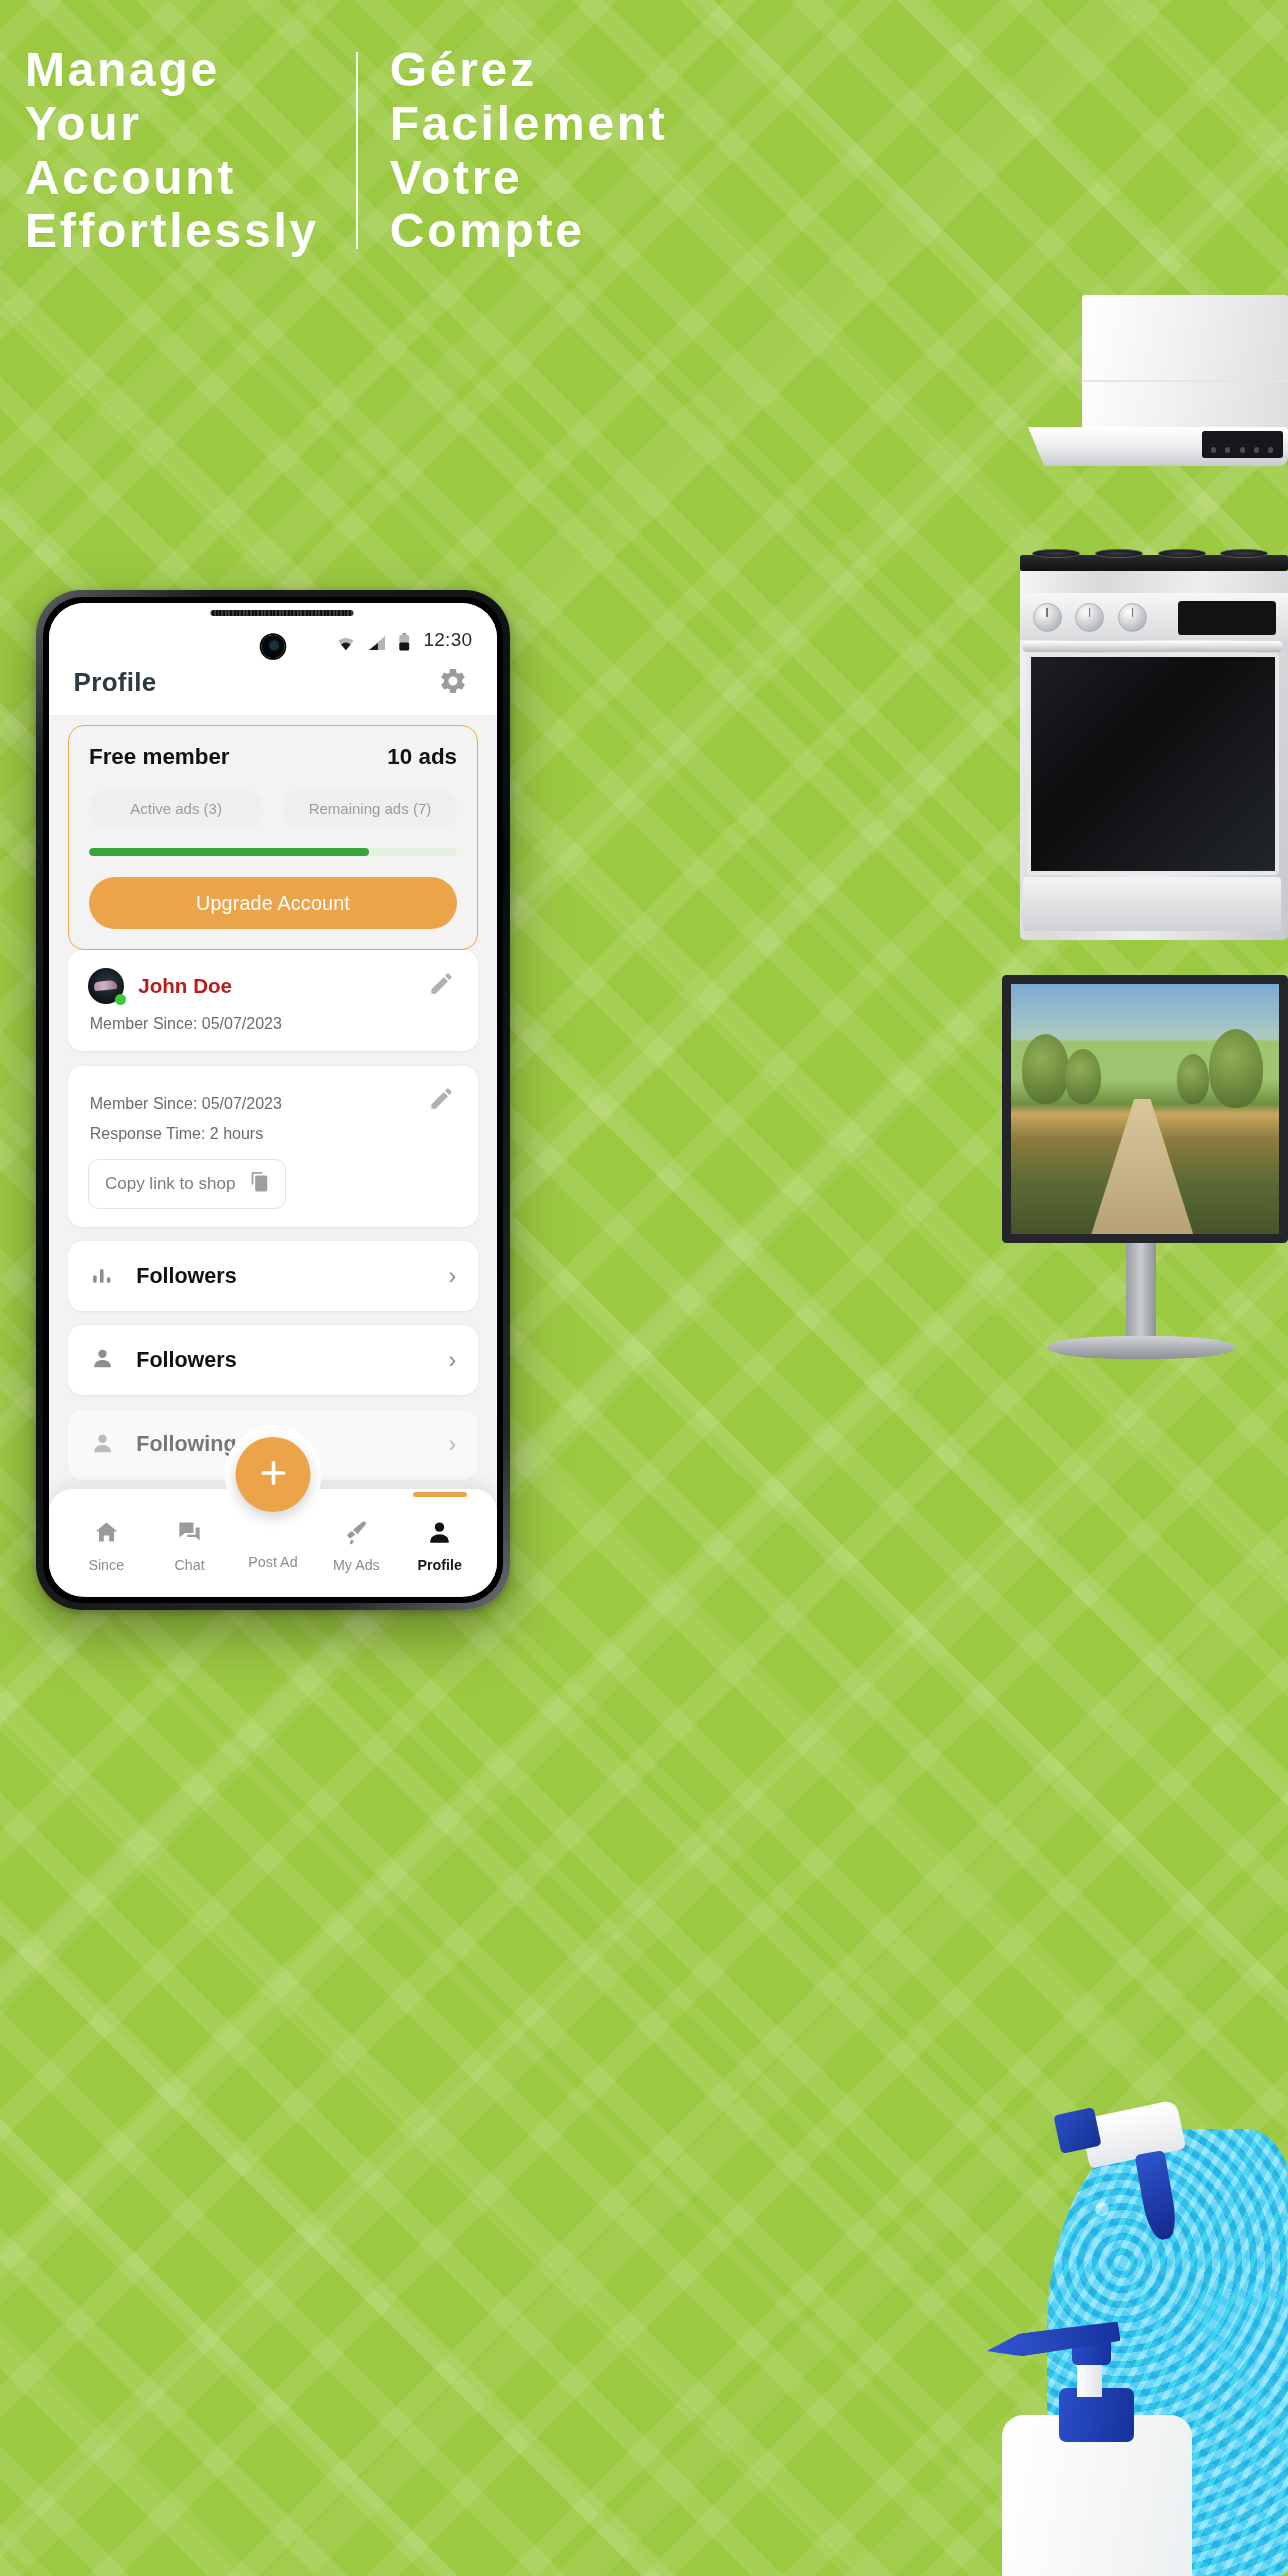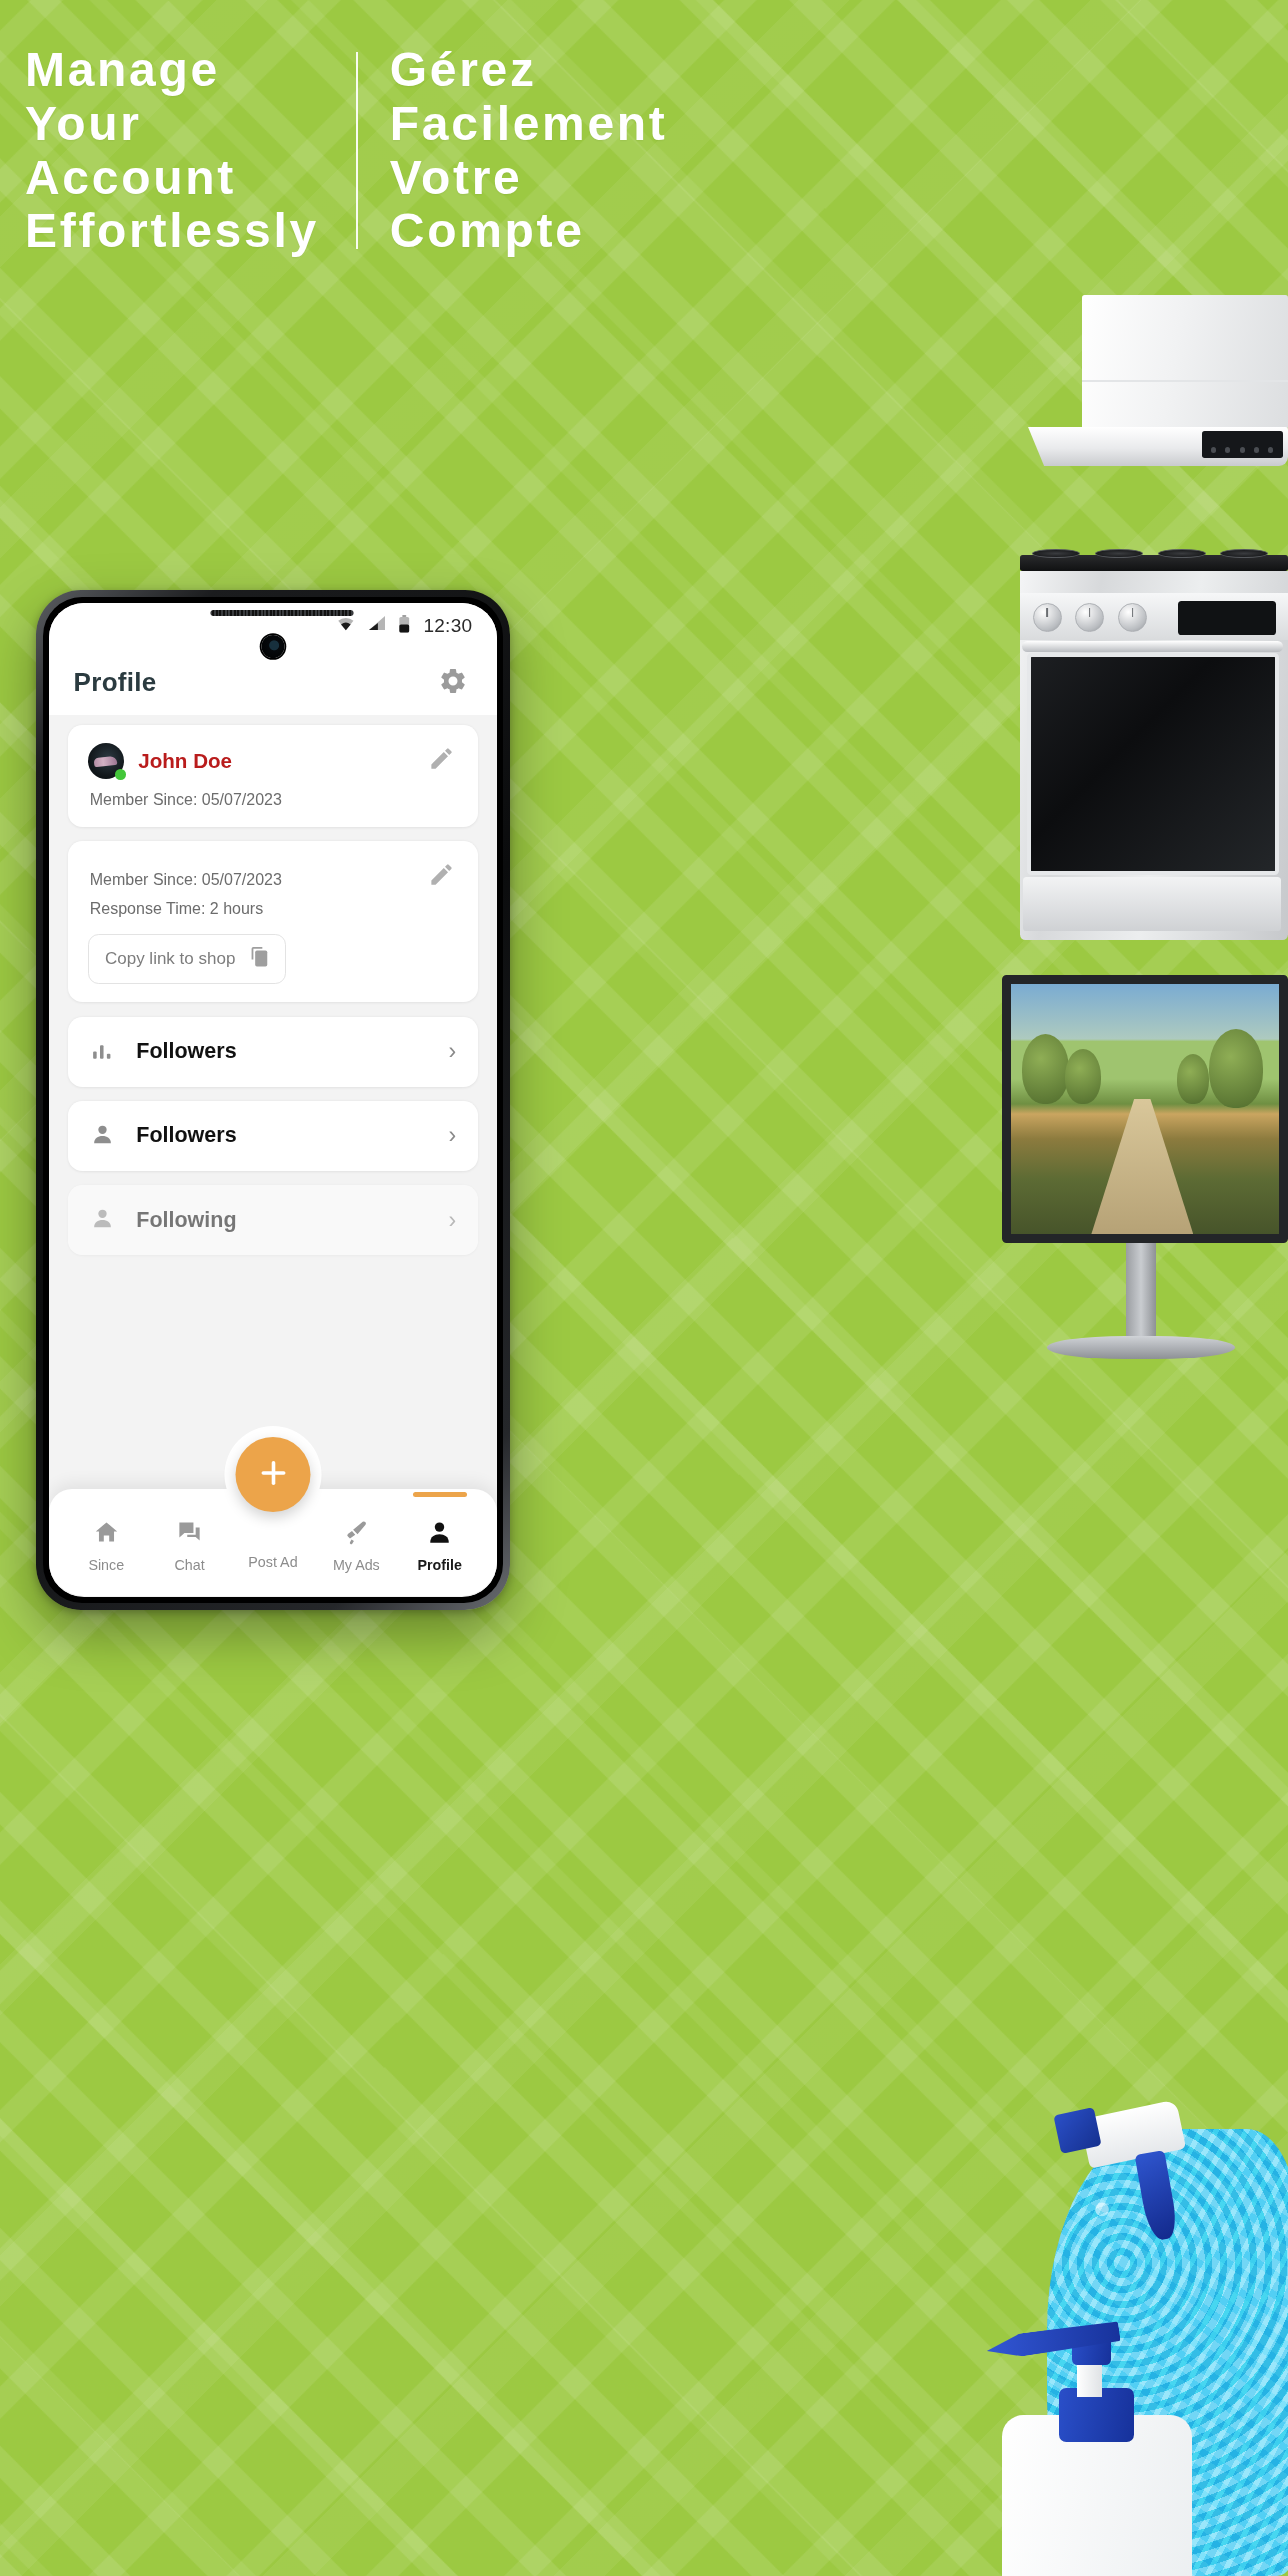--- a/index.html
+++ b/index.html
@@ -238,21 +238,21 @@
     position:absolute; top:38px; left:50%; transform:translateX(-50%);
     width:23px; height:23px; border-radius:50%;
     background: radial-gradient(circle at 55% 45%, #17303d 0 4.5px, #06090c 5.4px, #000 100%);
     box-shadow: 0 0 0 1.8px #000;
     z-index: 13;
   }
 
   
   #status-bar {
     height: 48px; padding: 12.5px 25px 0 25px;
-    display:flex; align-items:flex-start; justify-content:flex-end; gap:12.5px;
+    display:flex; align-items:flex-end; justify-content:flex-end; gap:12.5px;
     background:#ffffff; color:#222; font-size:17px;
   }
   .status-icon { display:inline-flex; align-items:center; }
   #status-time { font-size:19px; color:#2a2a2a; letter-spacing:0.3px; }
 
   
   #app-bar {
     background:#ffffff; height:64px;
     display:flex; align-items:center; justify-content:space-between;
     padding: 0 29px 0 25px;
@@ -478,20 +478,34 @@
           <span id="app-title">Profile</span>
           <span style="cursor:pointer">
             <svg width="30" height="30" viewBox="0 0 24 24" fill="#9b9b9b">
               <path d="M19.14 12.94a7.07 7.07 0 0 0 0-1.88l2.03-1.58a.5.5 0 0 0 .12-.64l-1.92-3.32a.5.5 0 0 0-.6-.22l-2.39.96a7 7 0 0 0-1.62-.94l-.36-2.54a.5.5 0 0 0-.5-.42h-3.84a.5.5 0 0 0-.5.42l-.36 2.54c-.59.24-1.13.56-1.62.94l-2.39-.96a.5.5 0 0 0-.6.22L2.71 8.84a.5.5 0 0 0 .12.64l2.03 1.58a7.07 7.07 0 0 0 0 1.88l-2.03 1.58a.5.5 0 0 0-.12.64l1.92 3.32c.13.22.39.3.6.22l2.39-.96c.49.38 1.03.7 1.62.94l.36 2.54c.04.24.25.42.5.42h3.84c.25 0 .46-.18.5-.42l.36-2.54c.59-.24 1.13-.56 1.62-.94l2.39.96c.22.08.47 0 .6-.22l1.92-3.32a.5.5 0 0 0-.12-.64l-2.03-1.58zM12 15.6A3.6 3.6 0 1 1 12 8.4a3.6 3.6 0 0 1 0 7.2z"></path>
             </svg>
           </span>
         </div>
 
         <div id="app-body">
 
+          <div id="membership-card">
+            <div id="membership-top">
+              <span id="membership-title">Free member</span>
+              <span id="membership-ads">10 ads</span>
+            </div>
+            <div id="membership-chips">
+              <span class="chip">Active ads (3)</span>
+              <span class="chip">Remaining ads (7)</span>
+            </div>
+            <div id="progress-track">
+              <div id="progress-fill" style="width: 76%;"></div>
+            </div>
+            <button id="upgrade-button">Upgrade Account</button>
+          </div>
 
           <div class="card profile-card">
             <div class="profile-head">
               <div class="avatar">
                 <div class="car"></div>
                 <div class="online"></div>
               </div>
               <span class="profile-name">John Doe</span>
             </div>
             <div class="profile-meta">Member Since: 05/07/2023</div>

